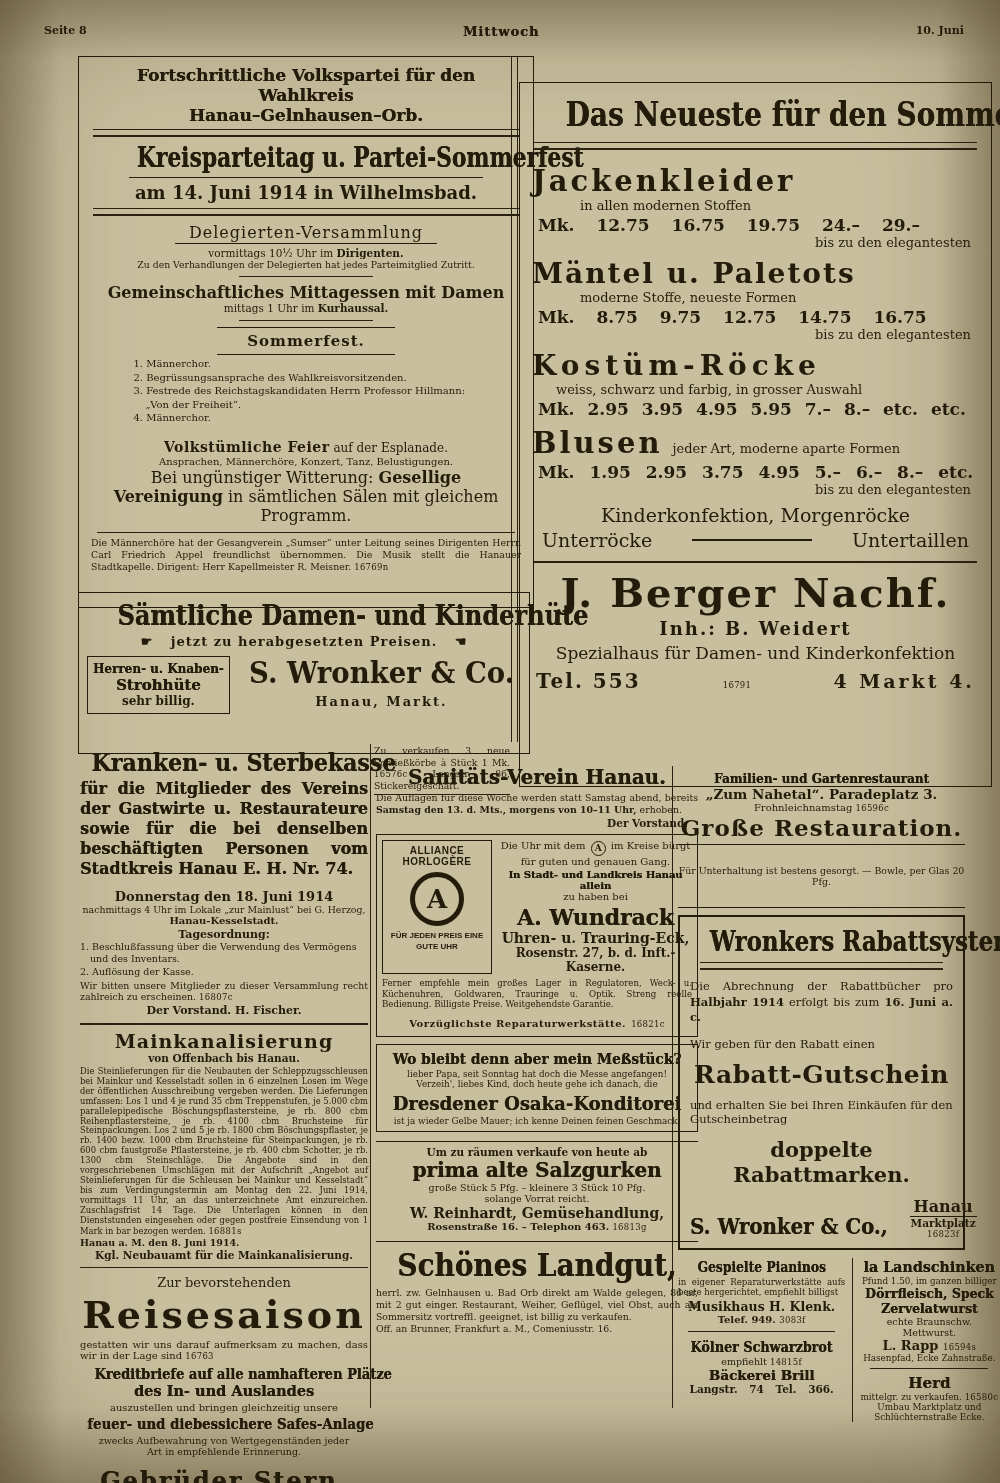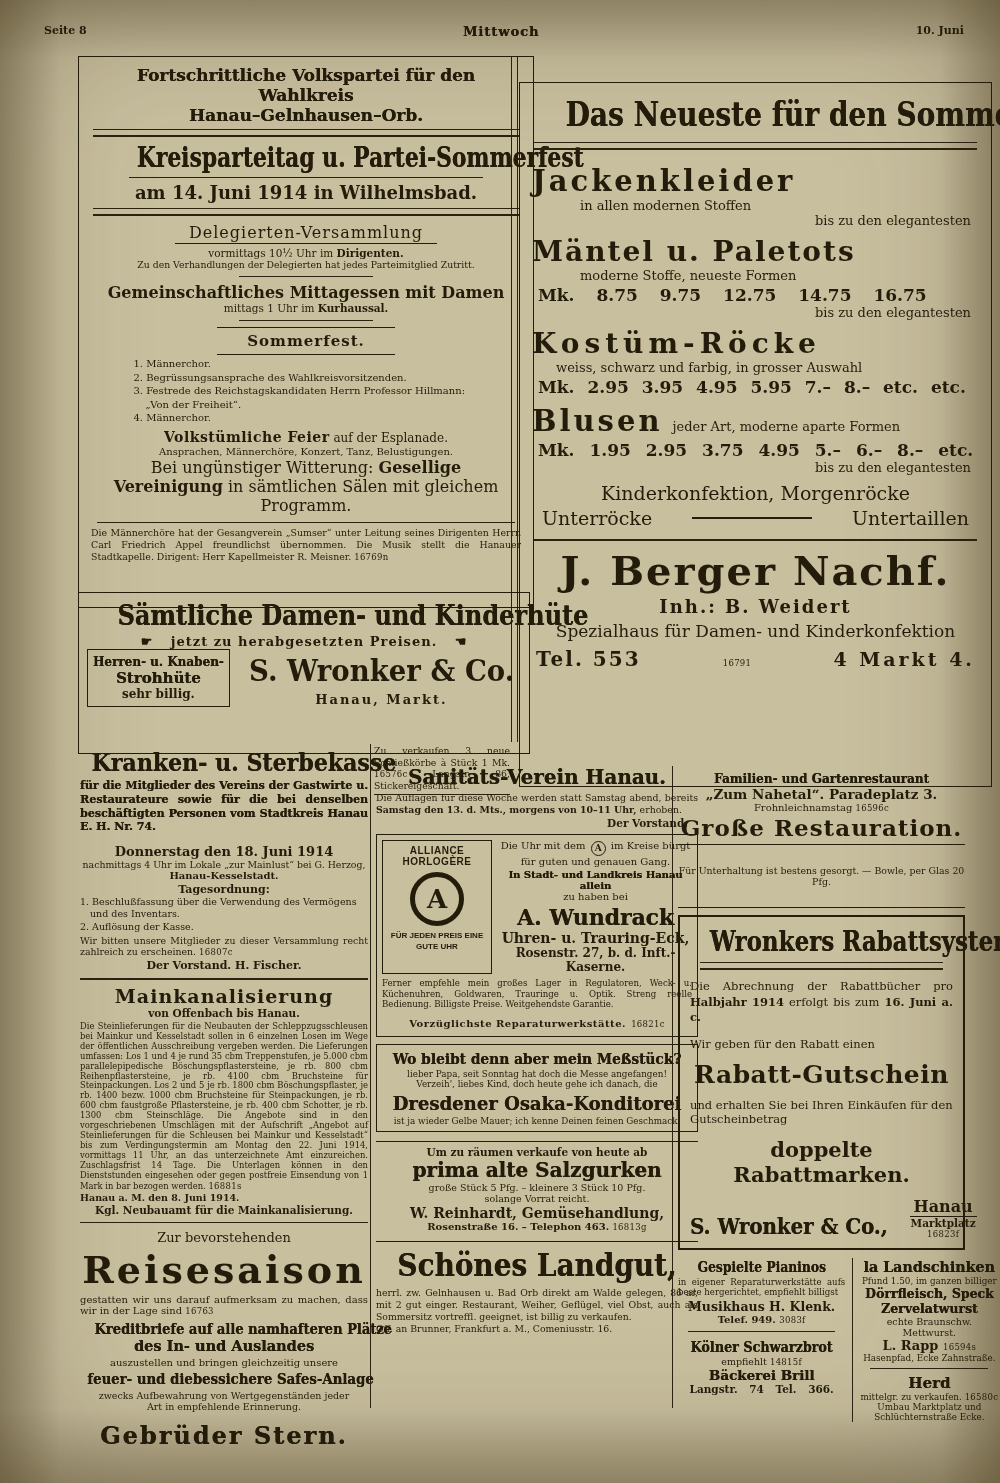--- a/index.html
+++ b/index.html
@@ -80,56 +80,57 @@
     </div>
 
 
     <div class="prog">
       <div>1. Männerchor.</div>
       <div>2. Begrüssungsansprache des Wahlkreisvorsitzenden.</div>
       <div>3. Festrede des Reichstagskandidaten Herrn Professor Hillmann: „Von der Freiheit“.</div>
       <div>4. Männerchor.</div>
     </div>
 
-    <div class="c" style="margin-top:2px"><span class="b" style="font-size:14px;letter-spacing:.5px">Volkstümliche Feier</span><span style="font-size:12px"> auf der Esplanade.</span></div>
+    <div class="c" style="margin-top:12px"><span class="b" style="font-size:14px;letter-spacing:.5px">Volkstümliche Feier</span><span style="font-size:12px"> auf der Esplanade.</span></div>
     <div class="c" style="font-size:10px">Ansprachen, Männerchöre, Konzert, Tanz, Belustigungen.</div>
     <div class="c" style="font-size:16px;margin:1px 14px 0"><span>Bei ungünstiger Witterung: </span><span class="b">Gesellige Vereinigung</span><span> in sämtlichen Sälen mit gleichem Programm.</span></div>
 
     <div class="hr" style="margin:7px 8px 4px"></div>
 
     <p class="j" style="font-size:9.4px;line-height:1.3;margin:0 2px"><span>Die Männerchöre hat der Gesangverein „Sumser“ unter Leitung seines Dirigenten Herrn Carl Friedrich Appel freundlichst übernommen. Die Musik stellt die Hanauer Stadtkapelle. Dirigent: Herr Kapellmeister R. Meisner.</span> <span class="adid">16769n</span></p>
   </section>
 
   <section class="abs box" style="left:78px;top:592px;width:434px;height:148px;padding:6px 8px">
     <div class="c frak fit" style="font-size:28px;transform:scaleX(.86)">Sämtliche Damen- und Kinderhüte</div>
     <div class="c b" style="font-size:13px;letter-spacing:1px;margin-top:2px">
       <span>☛</span>
       <span style="margin:0 12px">jetzt zu herabgesetzten Preisen.</span>
       <span>☚</span>
     </div>
-    <div style="display:flex;gap:12px;align-items:flex-end">
+    <div style="display:flex;gap:12px;margin-top:7px;align-items:flex-start">
       <div class="box c" style="width:140px;padding:5px 4px">
         <div class="frak" style="font-size:12px">Herren- u. Knaben-</div>
         <div class="frak" style="font-size:15px">Strohhüte</div>
         <div class="b" style="font-size:12px">sehr billig.</div>
       </div>
       <div style="flex:1">
         <div class="b fit c" style="font-size:29px;transform:scaleX(.95)">S. Wronker &amp; Co.</div>
         <div class="b c" style="font-size:13px;letter-spacing:2px;margin-top:4px">Hanau, Markt.</div>
       </div>
     </div>
   </section>
 
   <section class="abs box" style="left:519px;top:82px;width:447px;height:683px;padding:10px 12px">
     <div class="c frak fit" style="font-size:33px;transform:scaleX(.85);margin-top:2px">Das Neueste für den Sommer</div>
     <div class="hrd" style="margin:8px 2px 14px"></div>
 
     <div class="sitem">
       <div class="b" style="font-size:29px;letter-spacing:3px">Jackenkleider</div>
       <div style="font-size:13px;margin-left:48px">in allen modernen Stoffen</div>
+      <div class="b" style="font-size:17px;word-spacing:16px;margin:2px 0 0 6px">Mk. 12.75 16.75 19.75 24.– 29.–</div>
       <div class="r" style="font-size:13px;margin-right:8px">bis zu den elegantesten</div>
     </div>
 
     <div class="sitem">
       <div class="b" style="font-size:28px;letter-spacing:2px">Mäntel u. Paletots</div>
       <div style="font-size:13px;margin-left:48px">moderne Stoffe, neueste Formen</div>
       <div class="b" style="font-size:17px;word-spacing:16px;margin:2px 0 0 6px">Mk. 8.75 9.75 12.75 14.75 16.75</div>
       <div class="r" style="font-size:13px;margin-right:8px">bis zu den elegantesten</div>
     </div>
 
@@ -166,21 +167,21 @@
 
   <section class="abs" style="left:374px;top:745px;width:136px">
     <p class="j" style="font-size:9.3px;line-height:1.25;margin:0"><span>Zu verkaufen 3 neue Schließkörbe à Stück 1 Mk.</span> <span class="adid">16576c</span> <span>Langstr. 86, Stickereigeschäft.</span></p>
     <div class="hr" style="margin-top:3px"></div>
   </section>
 
   <div class="abs" style="left:80px;top:748px;width:288px">
 
     <section>
       <div class="c frak fit" style="font-size:24px;transform:scaleX(.92)">Kranken- u. Sterbekasse</div>
-      <p class="j frak" style="font-size:11px;line-height:1.25;margin:2px 0 0">für die Mitglieder des Vereins der Gastwirte u. Restaurateure sowie für die bei denselben beschäftigten Personen vom Stadtkreis Hanau E. H. Nr. 74.</p>
+      <p class="j frak" style="font-size:16px;line-height:1.25;margin:2px 0 0">für die Mitglieder des Vereins der Gastwirte u. Restaurateure sowie für die bei denselben beschäftigten Personen vom Stadtkreis Hanau E. H. Nr. 74.</p>
       <div class="c b" style="font-size:13px;margin-top:10px">Donnerstag den 18. Juni 1914</div>
       <div class="c" style="font-size:9.4px">nachmittags 4 Uhr im Lokale „zur Mainlust“ bei G. Herzog,</div>
       <div class="c b" style="font-size:10px">Hanau-Kesselstadt.</div>
       <div class="c b" style="font-size:11px;margin-top:2px">Tagesordnung:</div>
       <div class="hang">1. Beschlußfassung über die Verwendung des Vermögens und des Inventars.</div>
       <div class="hang">2. Auflösung der Kasse.</div>
       <p class="j" style="font-size:9.4px;margin:2px 0 0"><span>Wir bitten unsere Mitglieder zu dieser Versammlung recht zahlreich zu erscheinen.</span> <span class="adid">16807c</span></p>
       <div class="c b" style="font-size:11px;margin:2px 0 6px">Der Vorstand.  H. Fischer.</div>
     </section>
 

